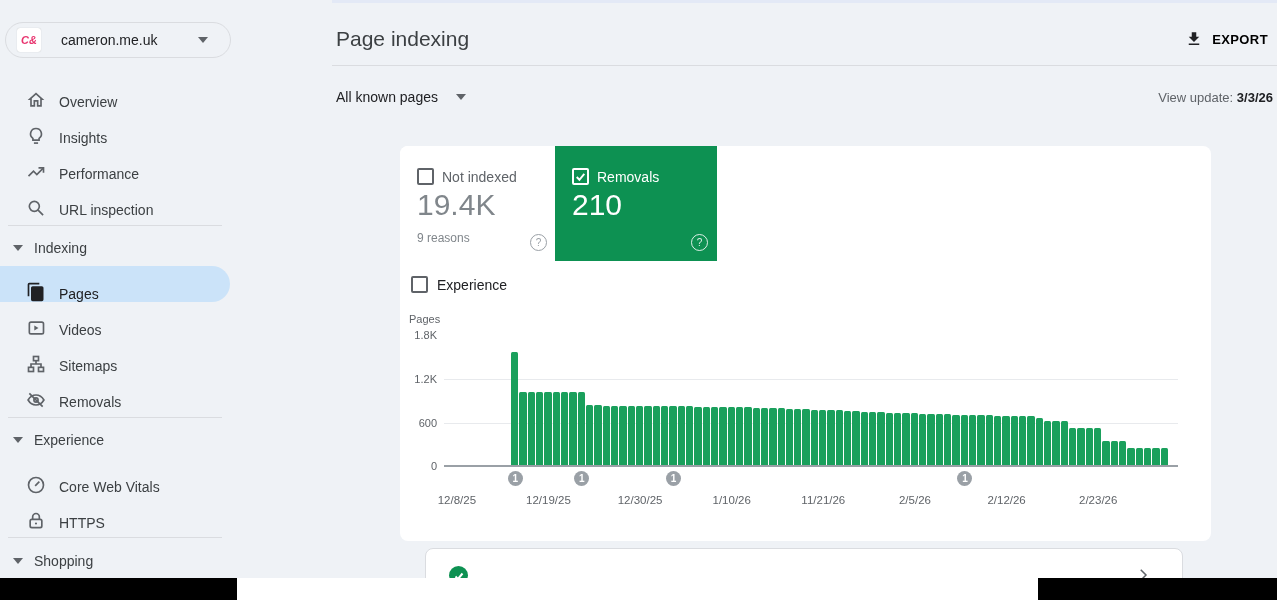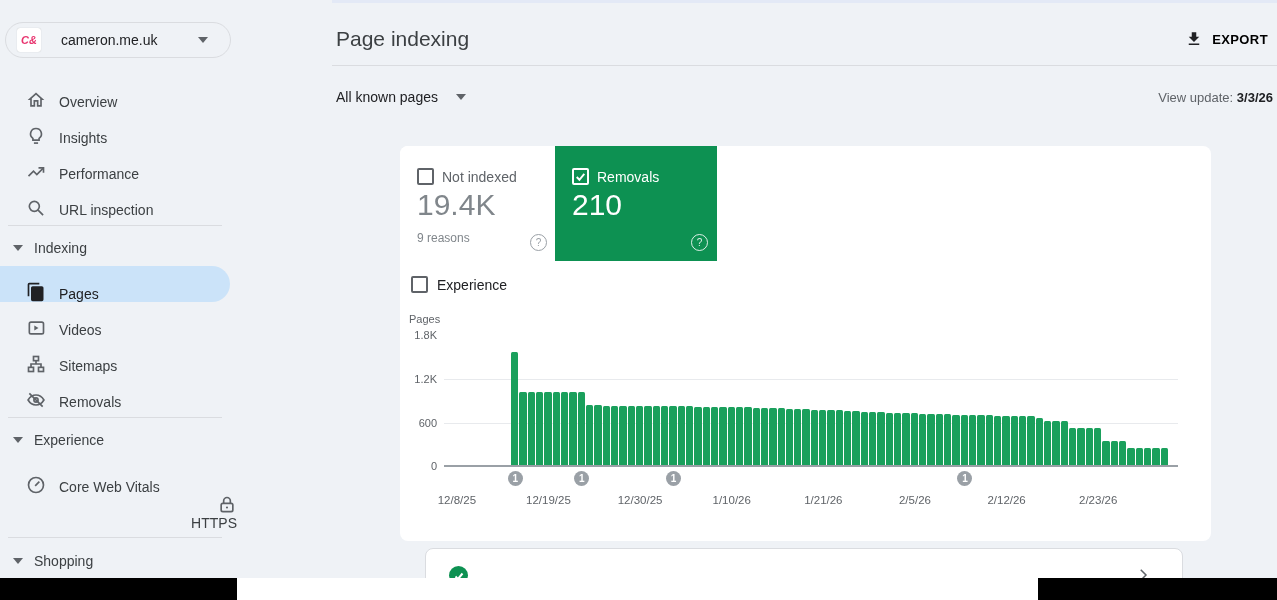--- a/index.html
+++ b/index.html
@@ -179,21 +179,21 @@
 </div>
 <div class="abs nav-item" style="top:459px;">
   <span class="nicon">
     <svg viewBox="0 0 24 24" fill="none" stroke="currentColor" stroke-width="2">
         <circle cx="12" cy="12" r="9"></circle>
         <line x1="11" y1="13" x2="16" y2="8"></line>
       </svg>
     </span>
   <span class="nlabel">Core Web Vitals</span>
 </div>
-<div class="abs nav-item" style="top:495px;flex-direction:column;">
+<div class="abs nav-item" style="top:495px;">
   <span class="nicon">
     <svg viewBox="0 0 24 24" fill="none" stroke="currentColor" stroke-width="2">
         <rect x="5" y="10" width="14" height="10" rx="2"></rect>
         <path d="M8 10V7a4 4 0 0 1 8 0v3"></path>
         <circle cx="12" cy="15" r="1.3" fill="currentColor" stroke="none"></circle>
       </svg>
     </span>
   <span class="nlabel">HTTPS</span>
 </div>
 
@@ -340,21 +340,21 @@
     <div class="bar" style="height: 17px; background: rgb(26, 160, 92);"></div>
     <div class="bar" style="height: 17px; background: rgb(26, 160, 92);"></div>
     <div class="bar" style="height: 17px; background: rgb(26, 160, 92);"></div>
     <div class="bar" style="height: 17px; background: rgb(26, 160, 92);"></div>
   </div>
 <div id="chart-extras">
     <div class="xtick" style="left: 421.861px;">12/8/25</div>
     <div class="xtick" style="left: 513.481px;">12/19/25</div>
     <div class="xtick" style="left: 605.101px;">12/30/25</div>
     <div class="xtick" style="left: 696.722px;">1/10/26</div>
-    <div class="xtick" style="left: 788.342px;">1/21/26</div>
+    <div class="xtick" style="left: 788.342px;">11/21/26</div>
     <div class="xtick" style="left: 879.962px;">2/5/26</div>
     <div class="xtick" style="left: 971.582px;">2/12/26</div>
     <div class="xtick" style="left: 1063.2px;">2/23/26</div>
     <div class="marker" style="left: 507.665px;">1</div>
     <div class="marker" style="left: 574.297px;">1</div>
     <div class="marker" style="left: 665.918px;">1</div>
     <div class="marker" style="left: 957.437px;">1</div>
   </div>
 
 <div class="abs link-card">

